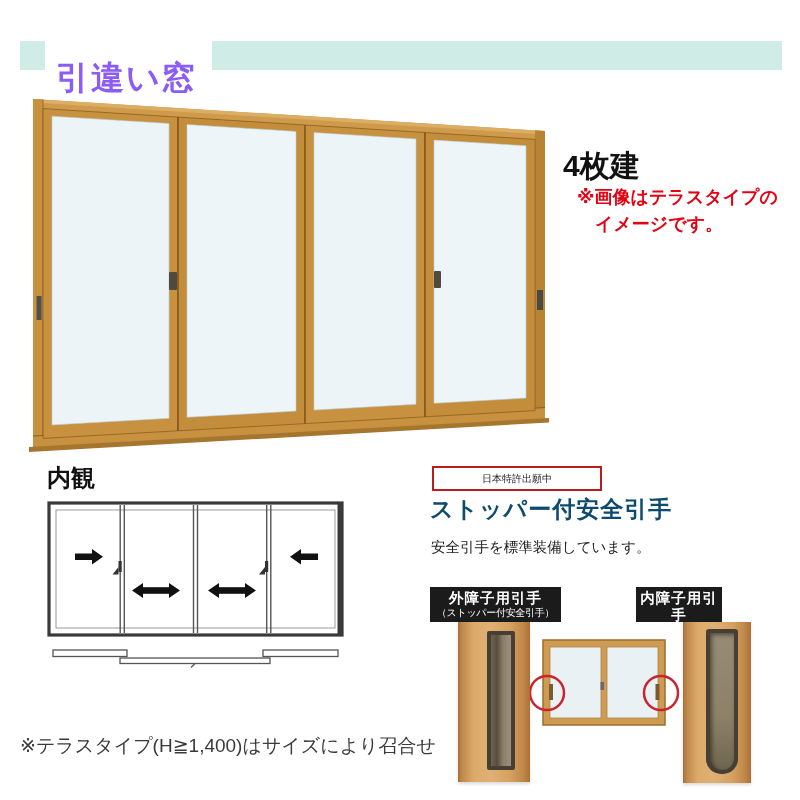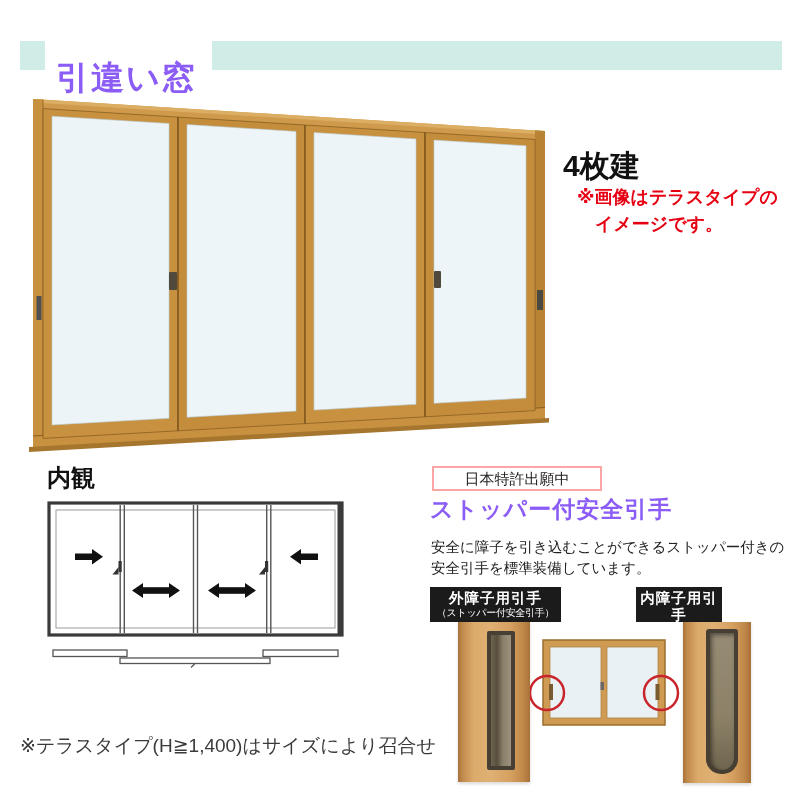--- a/index.html
+++ b/index.html
@@ -23,24 +23,24 @@
   .four-panel-label { left: 563px; top: 146px; font-size: 30px; font-weight: 700; color: #111; }
   .terrace-note { left: 563px; top: 184px; font-size: 18px; font-weight: 700; color: #e60012; line-height: 27px; margin-left: 14px; }
   .terrace-note .line2 { padding-left: 18px; }
 
   
   .interior-label { left: 47px; top: 462px; font-size: 24px; font-weight: 700; color: #111; text-align: right; }
 
   
   .patent-badge {
     left: 432px; top: 466px; width: 170px; height: 25px;
-    border: 2px solid #fca5a5; font-size: 15px; color: #222;
+    border: 2px solid #b91c1c; font-size: 10px; color: #222;
     text-align: center; line-height: 22px;
   }
-  .feature-heading { left: 430px; top: 494px; font-size: 23px; font-weight: 700; color: #8b5cf6; letter-spacing: 1px; }
+  .feature-heading { left: 430px; top: 494px; font-size: 23px; font-weight: 700; color: #0c4a6e; letter-spacing: 1px; }
   .feature-desc { left: 431px; top: 537px; font-size: 14.5px; line-height: 21px; color: #222; }
 
   .handle-label {
     background: #1b1b1b; color: #ffffff; text-align: center;
     padding-top: 3px;
   }
   .handle-label .t1 { font-size: 14.5px; font-weight: 700; line-height: 17px; letter-spacing: 1px; }
   .handle-label .t2 { font-size: 10px; line-height: 12px; letter-spacing: -0.3px; }
   .outer-handle-label { left: 430px; top: 587px; width: 131px; height: 35px; }
   .inner-handle-label { left: 636px; top: 587px; width: 86px; height: 35px; }
@@ -185,21 +185,20 @@
     <rect x="8" y="152" width="74" height="6.5"></rect>
     <rect x="218" y="152" width="75" height="6.5"></rect>
     <rect x="75" y="160" width="150" height="5.5"></rect>
     <line x1="150" y1="165.5" x2="146" y2="169.5"></line>
   </g>
 </svg>
 
 <div class="abs patent-badge">日本特許出願中</div>
 <div class="abs feature-heading">ストッパー付安全引手</div>
 <div class="abs feature-desc">
-  <div>安全に障子を引き込むことができるストッパー付きの</div>
   <div>安全引手を標準装備しています。</div>
 </div>
 
 <div class="abs handle-label outer-handle-label">
   <div class="t1">外障子用引手</div>
   <div class="t2">（ストッパー付安全引手）</div>
 </div>
 <div class="abs handle-label inner-handle-label">
   <div class="t1">内障子用引手</div>
   <div class="t2">（舟底引手）</div>

